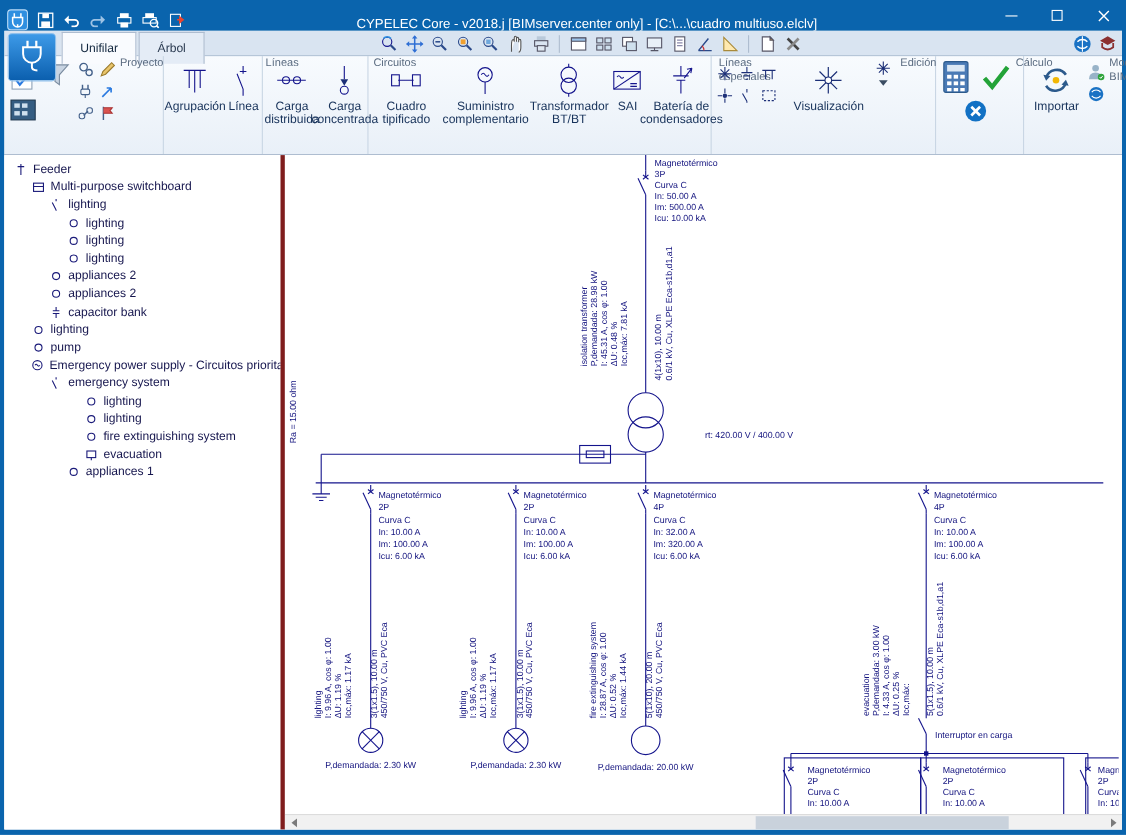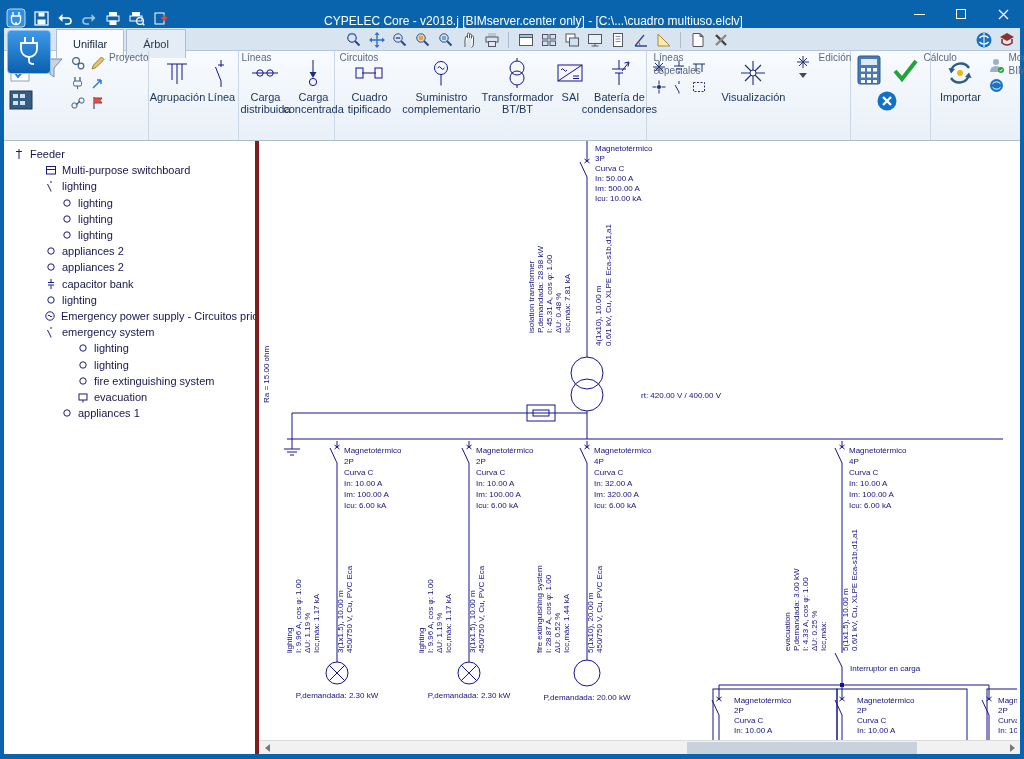--- a/index.html
+++ b/index.html
@@ -38,21 +38,21 @@
   .smallcol{display:flex;flex-direction:column;gap:3px}
   .smallrow{display:flex;gap:3px}
   .si{width:17px;height:17px;display:flex;align-items:center;justify-content:center;cursor:pointer}
   .dd{display:flex;flex-direction:column;align-items:center;justify-content:flex-end;padding:0 4px 4px 4px;cursor:pointer}
   .chev{width:0;height:0;border-left:4px solid transparent;border-right:4px solid transparent;border-top:5px solid #3a4c62;margin-top:3px}
   
   .main{flex:1;display:flex;min-height:0;background:#fff}
   .tree{width:255px;border-right:4px solid #7f1d1d;padding-top:5px;font-size:11px;color:#16164e;overflow:hidden;background:#fff}
   .trow{height:16.2px;display:flex;align-items:center;gap:5px;white-space:nowrap;cursor:pointer}
   .ti{width:13px;height:13px;display:flex;align-items:center;justify-content:center}
-  .lvl0{padding-left:8px}.lvl1{padding-left:40px}.lvl2{padding-left:40px}.lvl3{padding-left:56px}.lvl4{padding-left:72px}
+  .lvl0{padding-left:8px}.lvl1{padding-left:24px}.lvl2{padding-left:40px}.lvl3{padding-left:56px}.lvl4{padding-left:72px}
   .canvas{flex:1;position:relative;background:#fff;overflow:hidden}
   .canvas svg.diagram{position:absolute;left:0;top:0}
   .ln{stroke:#14148c;stroke-width:1;fill:none}
   .dt{font-size:8px;font-family:"Liberation Sans",sans-serif;fill:#12127e}
   .mid{text-anchor:middle}
   .hscroll{position:absolute;left:0;right:0;bottom:0;height:14px;background:#f1f1f1;border-top:1px solid #dcdcdc}
   .harrow{position:absolute;top:0;bottom:0;width:16px;display:flex;align-items:center;justify-content:center;cursor:pointer}
   .harrow.left{left:0}.harrow.right{right:0}
   .tri-l{width:0;height:0;border-top:4px solid transparent;border-bottom:4px solid transparent;border-right:5px solid #7a7a7a}
   .tri-r{width:0;height:0;border-top:4px solid transparent;border-bottom:4px solid transparent;border-left:5px solid #7a7a7a}
@@ -658,20 +658,28 @@
             <span class="ti">
               <svg width="12" height="12">
                 <circle cx="6" cy="6" r="3.2" stroke="#1b1b7a" fill="none"></circle>
               </svg>
             </span>
             <span>lighting</span>
           </div>
         <div class="trow lvl1">
             <span class="ti">
               <svg width="12" height="12">
+                <circle cx="6" cy="6" r="3.2" stroke="#1b1b7a" fill="none"></circle>
+              </svg>
+            </span>
+            <span>pump</span>
+          </div>
+        <div class="trow lvl1">
+            <span class="ti">
+              <svg width="12" height="12">
                 <circle cx="6" cy="6" r="4.2" stroke="#1b1b7a" fill="none"></circle>
                 <path d="M3.8,6 q1.1,-1.6 2.2,0 q1.1,1.6 2.2,0" stroke="#1b1b7a" fill="none"></path>
               </svg>
             </span>
             <span>Emergency power supply - Circuitos prioritarios</span>
           </div>
         <div class="trow lvl2">
             <span class="ti">
               <svg width="12" height="12">
                 <path d="M6,1 v2 M6,11 L2.5,4 M6,11 v0.5" stroke="#1b1b7a" fill="none"></path>

